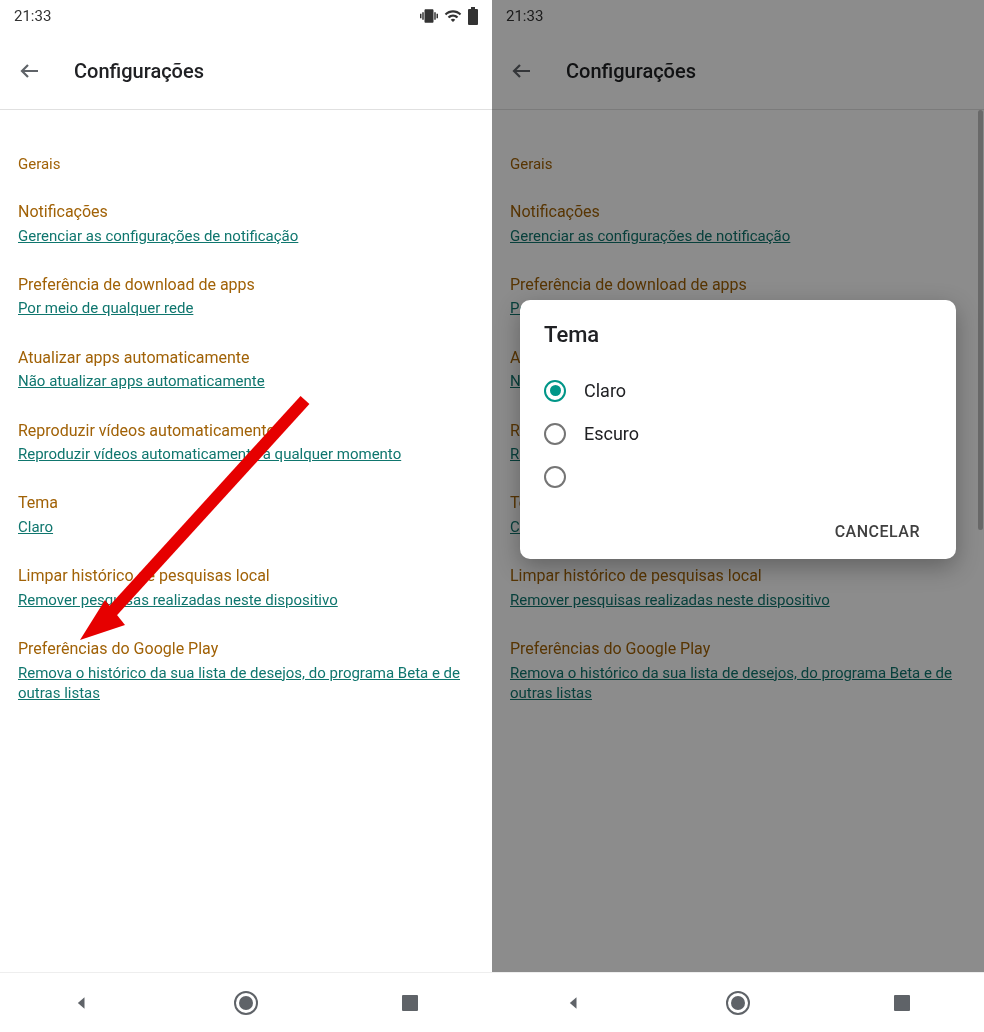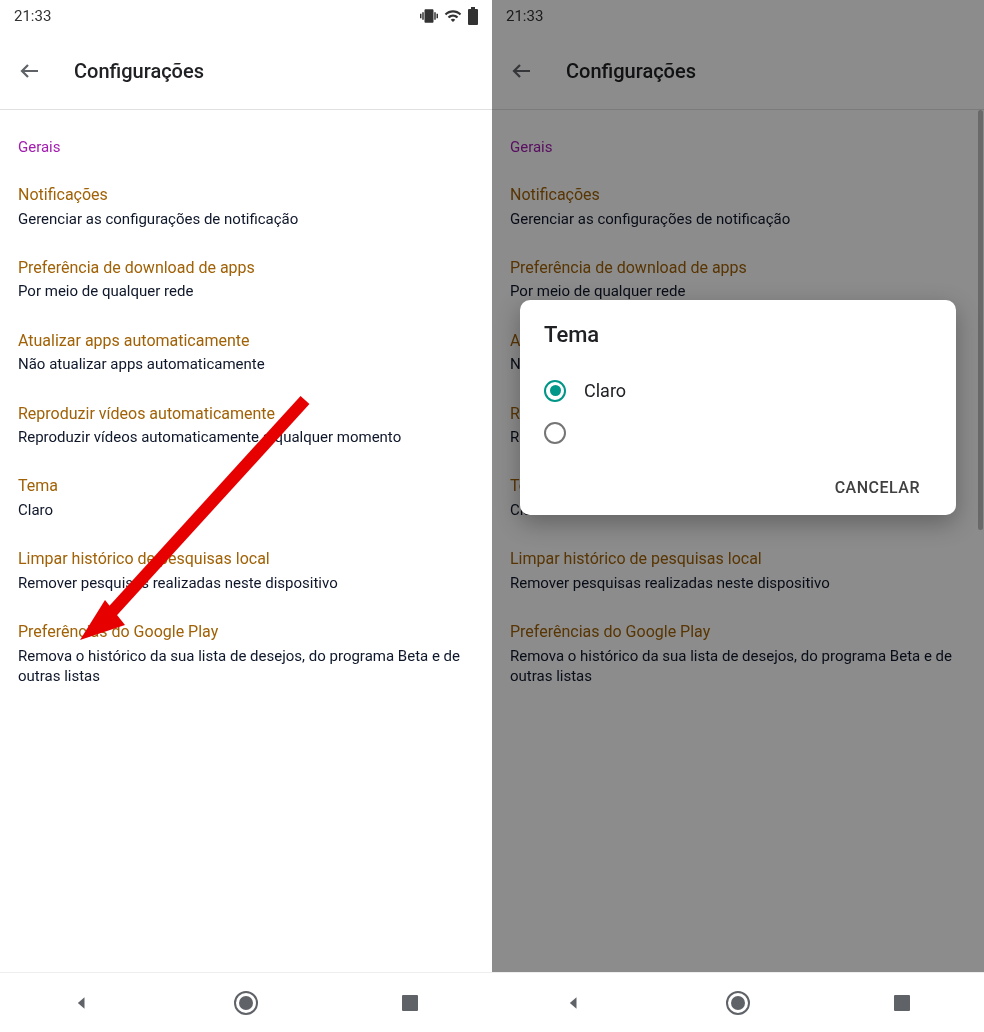--- a/index.html
+++ b/index.html
@@ -57,35 +57,37 @@
       color: #202124;
     }
     .content {
       flex: 1;
       overflow: hidden;
       padding: 20px 0 0 0;
     }
     .section-header {
       padding: 8px 18px 16px;
       font-size: 15px;
-      color: #a21caf;
+      color: #a16207;
+      margin-top: 17px;
     }
     .setting-item {
       padding: 12px 18px 16px;
     }
     .setting-title {
       font-size: 16px;
       color: #a16207;
       margin-bottom: 3px;
       line-height: 1.35;
     }
     .setting-subtitle {
       font-size: 15px;
-      color: #0f172a;
+      color: #0f766e;
       line-height: 1.35;
+      text-decoration: underline;
     }
     .nav-bar {
       height: 60px;
       background: #fff;
       display: flex;
       align-items: center;
       justify-content: space-around;
       border-top: 1px solid #eee;
     }
     .nav-btn {
@@ -355,18 +357,22 @@
   </div>
 
   <div class="dialog">
     <div class="dialog-title">Tema</div>
     <div class="radio-option">
       <div class="radio-circle checked"></div>
       <div class="radio-label">Claro</div>
     </div>
     <div class="radio-option">
       <div class="radio-circle"></div>
+      <div class="radio-label">Escuro</div>
+    </div>
+    <div class="radio-option">
+      <div class="radio-circle"></div>
     </div>
     <div class="dialog-actions">
       <button class="cancel-btn">CANCELAR</button>
     </div>
   </div>
 </div>
 
 </body></html>

